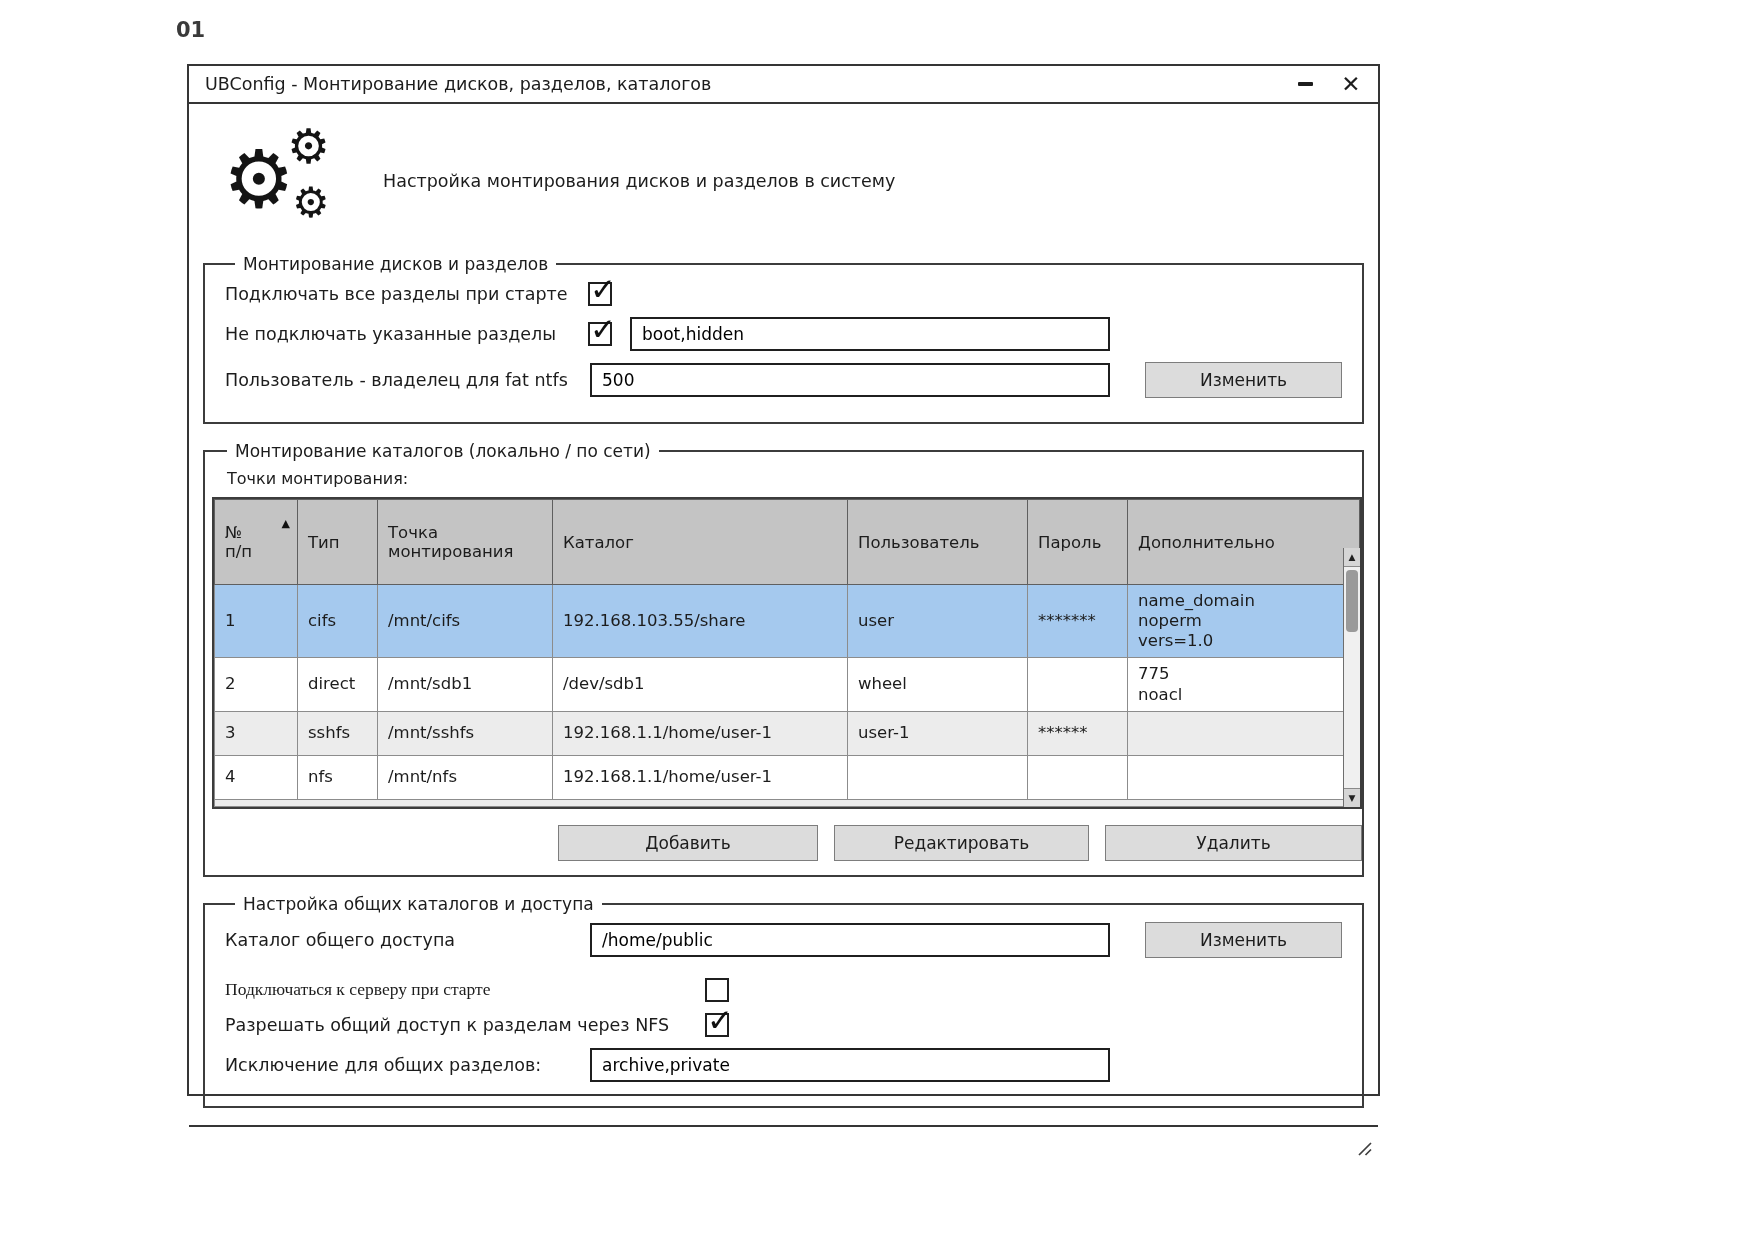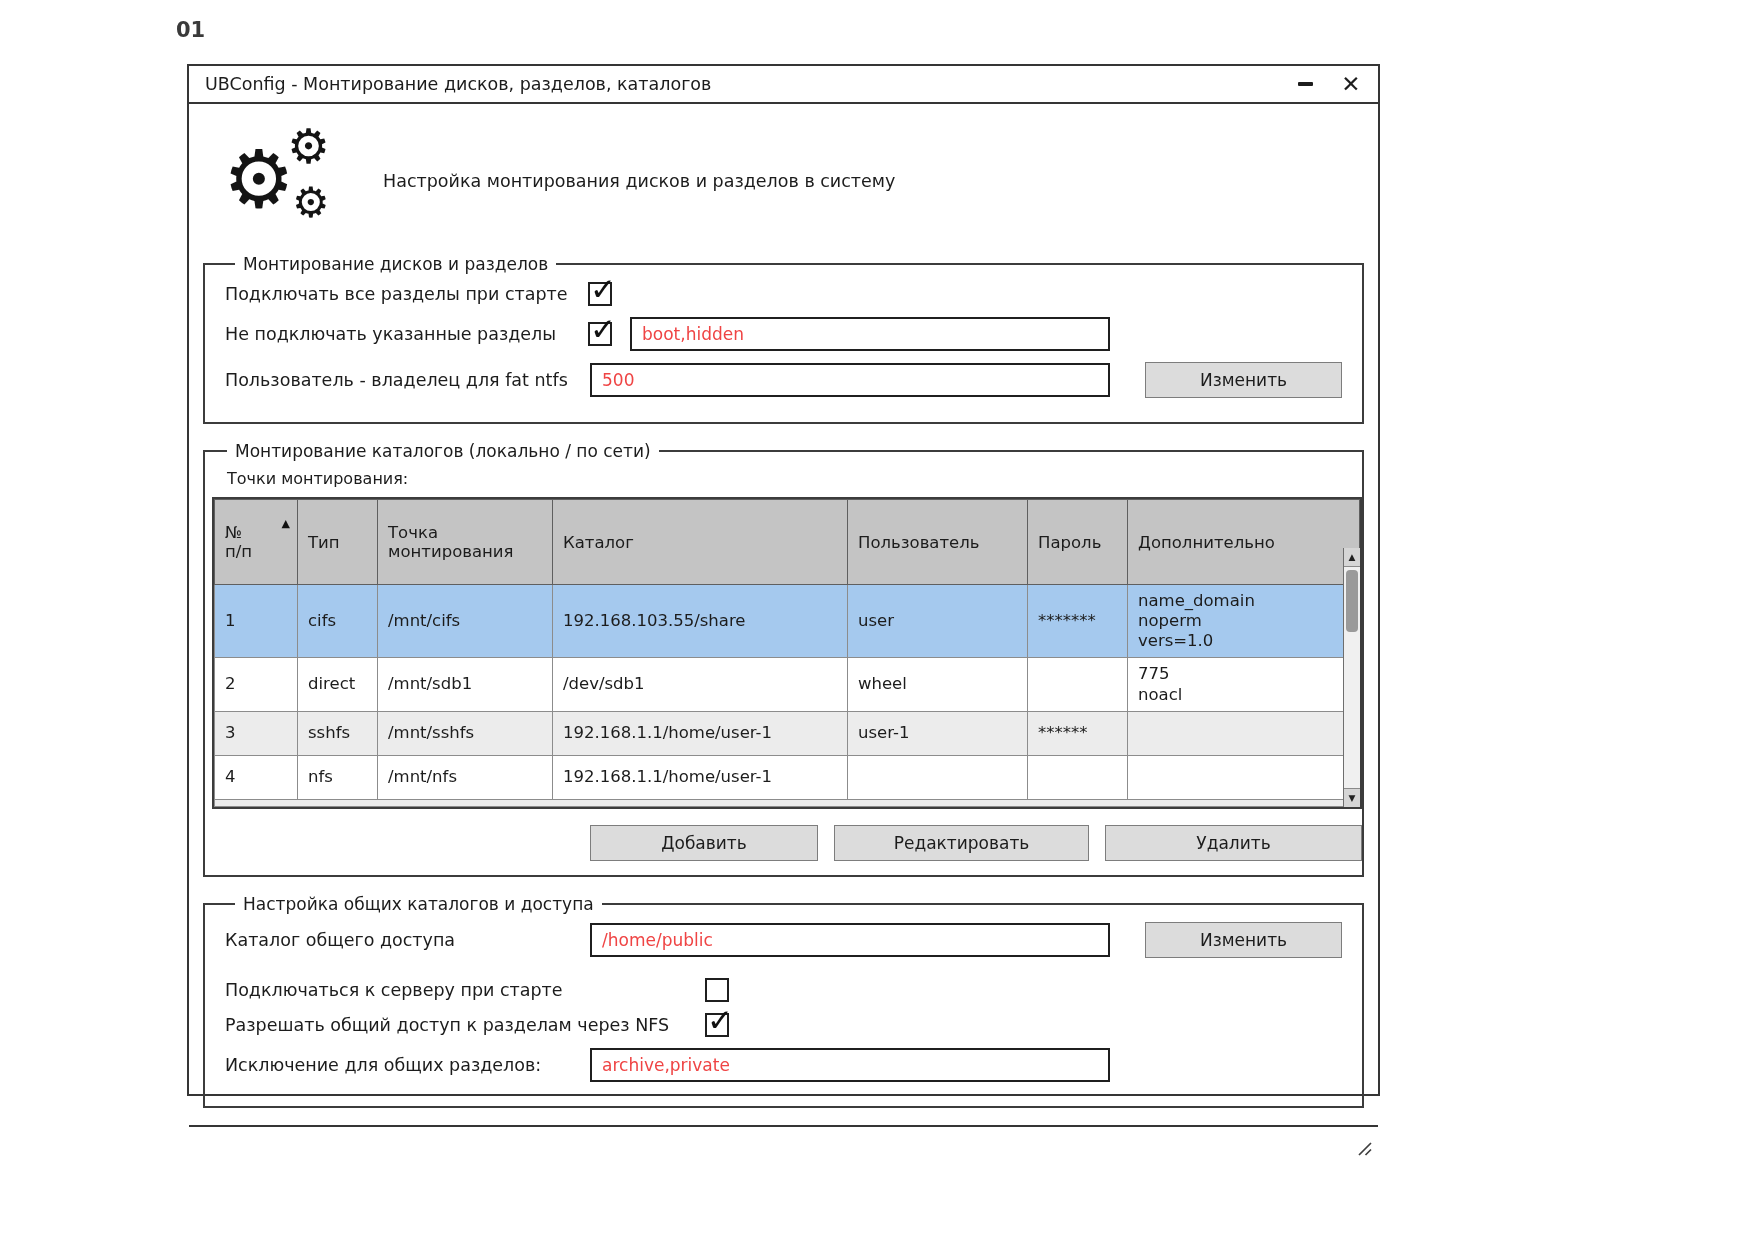--- a/index.html
+++ b/index.html
@@ -48,21 +48,21 @@
   .lbl-363 { flex:0 0 363px; }
   .lbl-365 { flex:0 0 365px; }
   .lbl-480 { flex:0 0 480px; }
 
   .checkbox { flex:0 0 24px; width:24px; height:24px; border:2px solid #1f1f1f; background:#fff; position:relative; cursor:default; }
   .checkbox.checked::after {
     content:"✓"; position:absolute; left:0; top:-13px;
     font-size:31px; font-weight:600; color:#111;
   }
 
-  input.text { height:34px; border:2px solid #1f1f1f; background:#fff; font:inherit; font-size:17px; padding:0 10px; color:#ef4444; }
+  input.text { height:34px; border:2px solid #1f1f1f; background:#fff; font:inherit; font-size:17px; padding:0 10px; color:#000000; }
   .inp-480 { width:480px; margin-left:18px; }
   .inp-520 { width:520px; }
 
   .btn {
     height:36px; background:var(--button-bg,#dcdcdc); border:1.5px solid #7d7d7d;
     font:inherit; font-size:17px; color:#1c1c1c; cursor:default;
   }
   .btn-change { width:197px; margin-left:auto; }
 
   
@@ -88,26 +88,26 @@
     position:absolute; top:49px; right:0; bottom:0; width:17px;
     border-left:1px solid #6e6e6e; background:#f0f0f0;
     display:flex; flex-direction:column;
   }
   .scroll-btn { flex:0 0 19px; background:#d6d6d6; display:flex; align-items:center; justify-content:center; font-size:9px; color:#222; cursor:default; }
   .scroll-up { border-bottom:1px solid #8a8a8a; }
   .scroll-down { margin-top:auto; border-top:1px solid #8a8a8a; }
   .scroll-thumb { flex:0 0 62px; margin:3px 2px 0; background:#9a9a9a; border-radius:4px; cursor:default; }
 
   .table-buttons { display:flex; justify-content:flex-end; gap:16px; margin:16px 0 0 7px; width:calc(100% - 7px); }
-  .btn-add { width:228px; }
+  .btn-add { width:260px; }
   .btn-edit { width:255px; }
   .btn-del { width:257px; }
 
   
-  .gap-20 { margin-top:20px !important; }
+  .gap-20 { margin-top:20px !important;font-family:Liberation Serif, serif; }
 
   
   .footer { flex:0 0 36px; border-top:2px solid #353535; position:relative; }
   .resize-grip { position:absolute; right:5px; bottom:4px; cursor:default; }
 </style>
 </head>
 <body>
 
 <div class="page-label">01</div>
 

